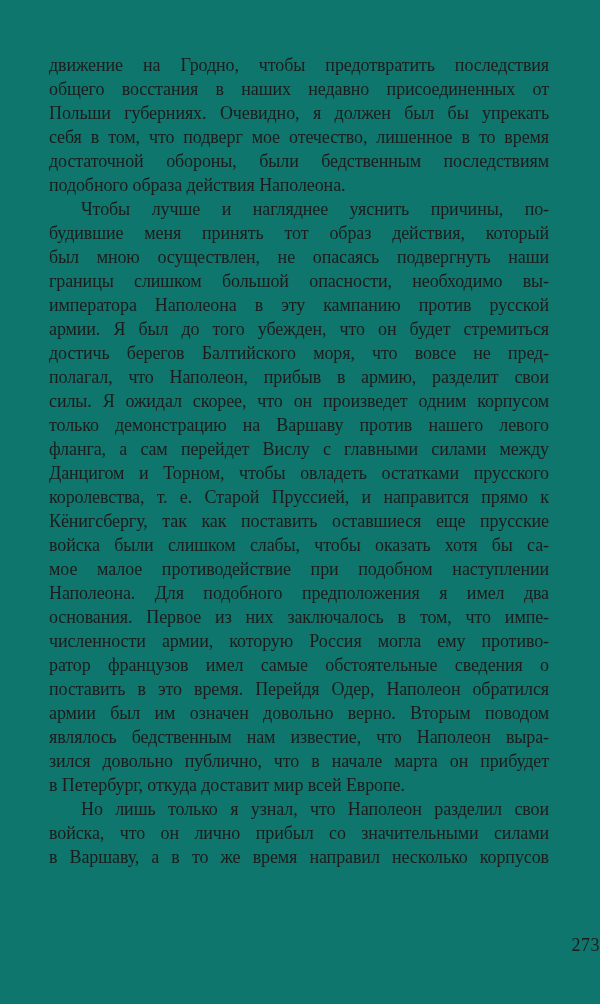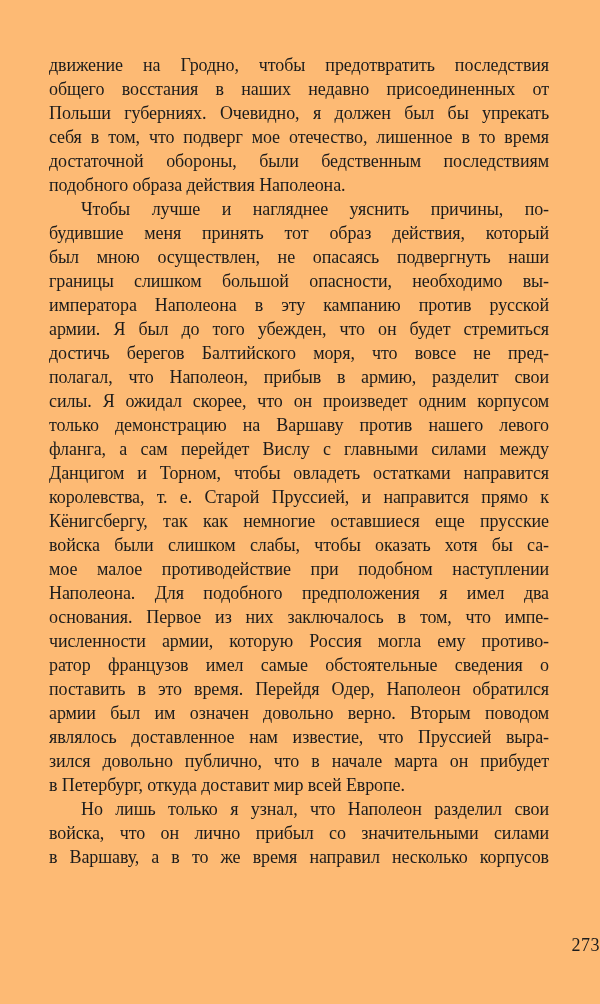--- a/index.html
+++ b/index.html
@@ -44,51 +44,51 @@
     width: 100%;
     text-align: right;
     font-size: 18px;
     line-height: 22px;
     letter-spacing: 0.5px;
   }
 </style>
 </head>
 <body>
 
-<div class="book-page" style="background: #fdba74; color: rgb(28, 28, 28); font-family: Liberation Serif, serif;">
+<div class="book-page" style="background: #0f766e; color: rgb(28, 28, 28); font-family: Liberation Serif, serif;">
   <div class="text-block">
       <div class="line">движение на Гродно, чтобы предотвратить последствия</div>
       <div class="line">общего восстания в наших недавно присоединенных от</div>
       <div class="line">Польши губерниях. Очевидно, я должен был бы упрекать</div>
       <div class="line">себя в том, что подверг мое отечество, лишенное в то время</div>
       <div class="line">достаточной обороны, были бедственным последствиям</div>
       <div class="line para-end">подобного образа действия Наполеона.</div>
       <div class="line indent">Чтобы лучше и нагляднее уяснить причины, по-</div>
       <div class="line">будившие меня принять тот образ действия, который</div>
       <div class="line">был мною осуществлен, не опасаясь подвергнуть наши</div>
       <div class="line">границы слишком большой опасности, необходимо вы-</div>
       <div class="line">императора Наполеона в эту кампанию против русской</div>
       <div class="line">армии. Я был до того убежден, что он будет стремиться</div>
       <div class="line">достичь берегов Балтийского моря, что вовсе не пред-</div>
       <div class="line">полагал, что Наполеон, прибыв в армию, разделит свои</div>
       <div class="line">силы. Я ожидал скорее, что он произведет одним корпусом</div>
       <div class="line">только демонстрацию на Варшаву против нашего левого</div>
       <div class="line">фланга, а сам перейдет Вислу с главными силами между</div>
-      <div class="line">Данцигом и Торном, чтобы овладеть остатками направится</div>
+      <div class="line">Данцигом и Торном, чтобы овладеть остатками прусского</div>
       <div class="line">королевства, т. е. Старой Пруссией, и направится прямо к</div>
-      <div class="line">Кёнигсбергу, так как немногие оставшиеся еще прусские</div>
+      <div class="line">Кёнигсбергу, так как поставить оставшиеся еще прусские</div>
       <div class="line">войска были слишком слабы, чтобы оказать хотя бы са-</div>
       <div class="line">мое малое противодействие при подобном наступлении</div>
       <div class="line">Наполеона. Для подобного предположения я имел два</div>
       <div class="line">основания. Первое из них заключалось в том, что импе-</div>
       <div class="line">численности армии, которую Россия могла ему противо-</div>
       <div class="line">ратор французов имел самые обстоятельные сведения о</div>
       <div class="line">поставить в это время. Перейдя Одер, Наполеон обратился</div>
       <div class="line">армии был им означен довольно верно. Вторым поводом</div>
-      <div class="line">являлось доставленное нам известие, что Пруссией выра-</div>
+      <div class="line">являлось бедственным нам известие, что Наполеон выра-</div>
       <div class="line">зился довольно публично, что в начале марта он прибудет</div>
       <div class="line para-end">в Петербург, откуда доставит мир всей Европе.</div>
       <div class="line indent">Но лишь только я узнал, что Наполеон разделил свои</div>
       <div class="line">войска, что он лично прибыл со значительными силами</div>
       <div class="line">в Варшаву, а в то же время направил несколько корпусов</div>
     </div>
   <div class="page-number">273</div>
 </div>
 
 </body></html>

